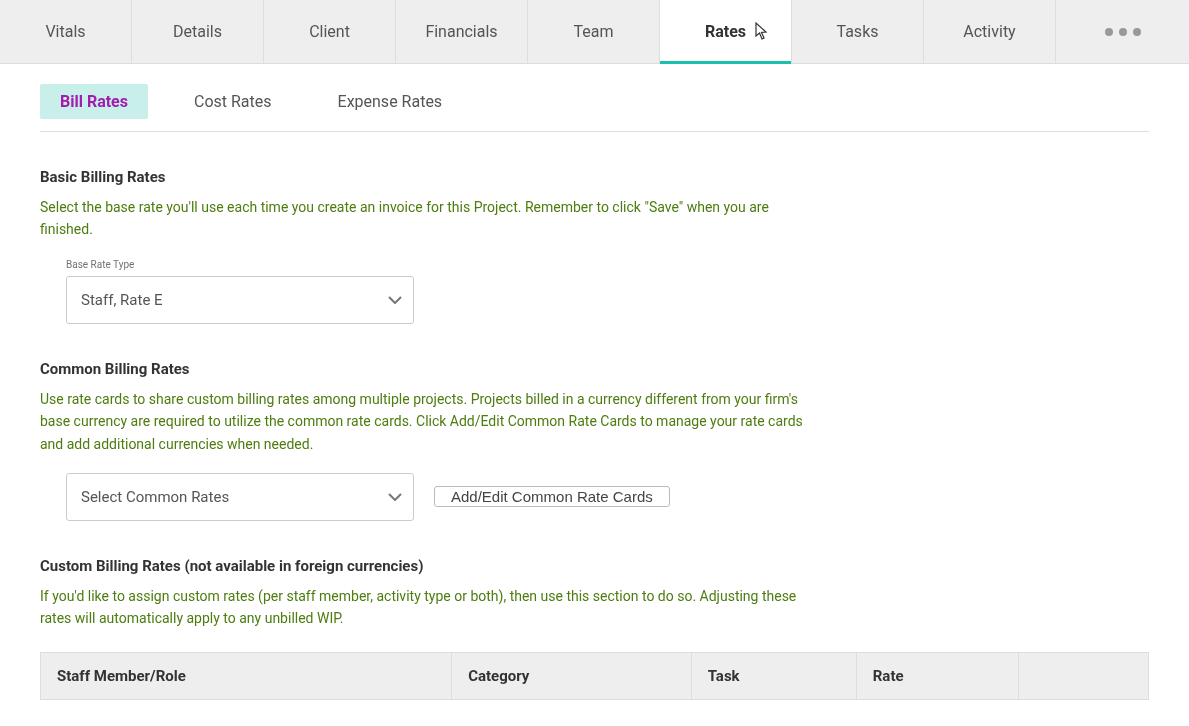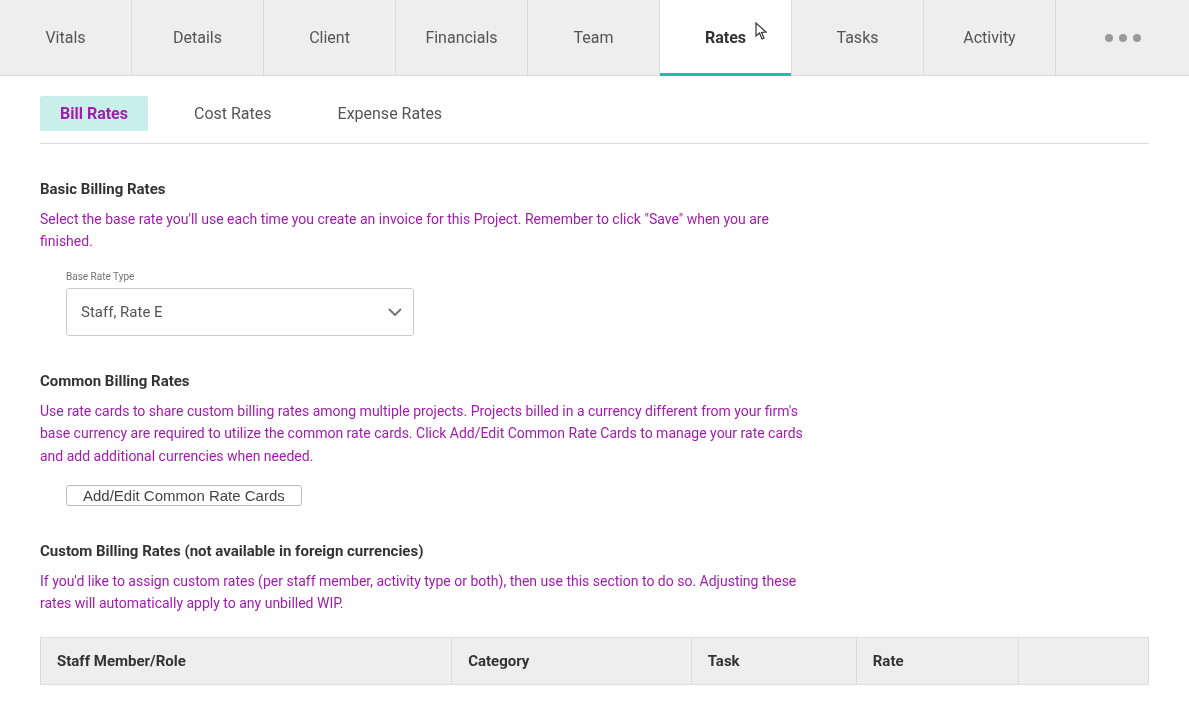--- a/index.html
+++ b/index.html
@@ -6,21 +6,21 @@
   body {
     font-family: -apple-system, BlinkMacSystemFont, "Segoe UI", Roboto, Arial, sans-serif;
     background: #fff;
     color: #333;
     width: 1189px;
   }
   .top-tabs {
     display: flex;
     background: #fca5a5;
     border-bottom: 1px solid #ddd;
-    height: 76px;
+    height: 64px;
   }
   .top-tab {
     flex: 0 0 132px;
     display: flex;
     align-items: center;
     justify-content: center;
     font-size: 16px;
     color: #555;
     border-right: 1px solid #ddd;
     cursor: pointer;
@@ -91,21 +91,21 @@
     max-width: 780px;
   }
   .section-title {
     font-size: 15px;
     font-weight: 700;
     color: #333;
     margin-bottom: 10px;
   }
   .section-desc {
     font-size: 14px;
-    color: #a21caf;
+    color: #4d7c0f;
     line-height: 1.6;
     margin-bottom: 18px;
   }
   .field-label {
     font-size: 10px;
     color: #737373;
     margin-bottom: 6px;
     margin-left: 26px;
   }
   .select {
@@ -227,20 +227,28 @@
       <svg class="chevron" width="14" height="8" viewBox="0 0 14 8">
           <path d="M1 1 L7 7 L13 1" fill="none" stroke="#777" stroke-width="2"></path>
         </svg>
     </div>
   </div>
 
   <div class="section">
     <div class="section-title">Common Billing Rates</div>
     <div class="section-desc">Use rate cards to share custom billing rates among multiple projects. Projects billed in a currency different from your firm's base currency are required to utilize the common rate cards. Click Add/Edit Common Rate Cards to manage your rate cards and add additional currencies when needed.</div>
     <div class="row-controls">
+      <div class="select" style="margin-left:0">
+        <div class="select-box">
+          <span>Select Common Rates</span>
+        </div>
+        <svg class="chevron" width="14" height="8" viewBox="0 0 14 8">
+            <path d="M1 1 L7 7 L13 1" fill="none" stroke="#777" stroke-width="2"></path>
+          </svg>
+      </div>
       <button class="btn">
         <span>Add/Edit Common Rate Cards</span>
       </button>
     </div>
   </div>
 
   <div class="section" style="max-width:100%">
     <div class="section-title">Custom Billing Rates (not available in foreign currencies)</div>
     <div class="section-desc" style="max-width:780px">If you'd like to assign custom rates (per staff member, activity type or both), then use this section to do so. Adjusting these rates will automatically apply to any unbilled WIP.</div>
 

